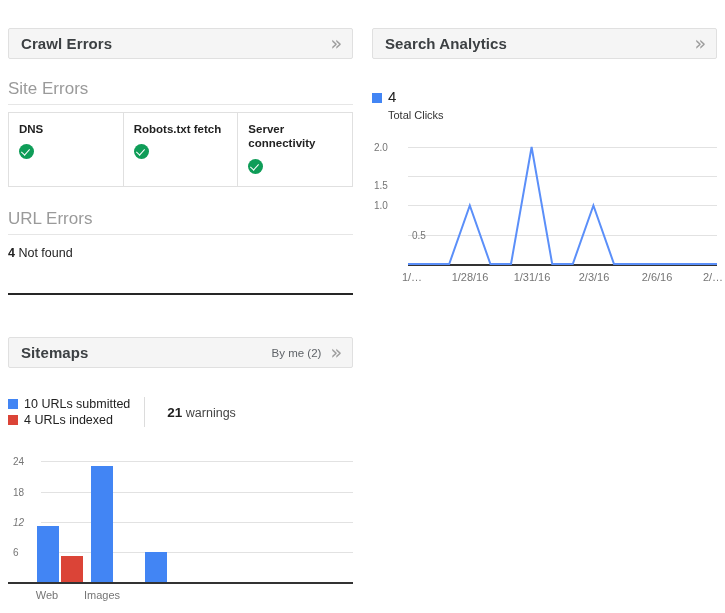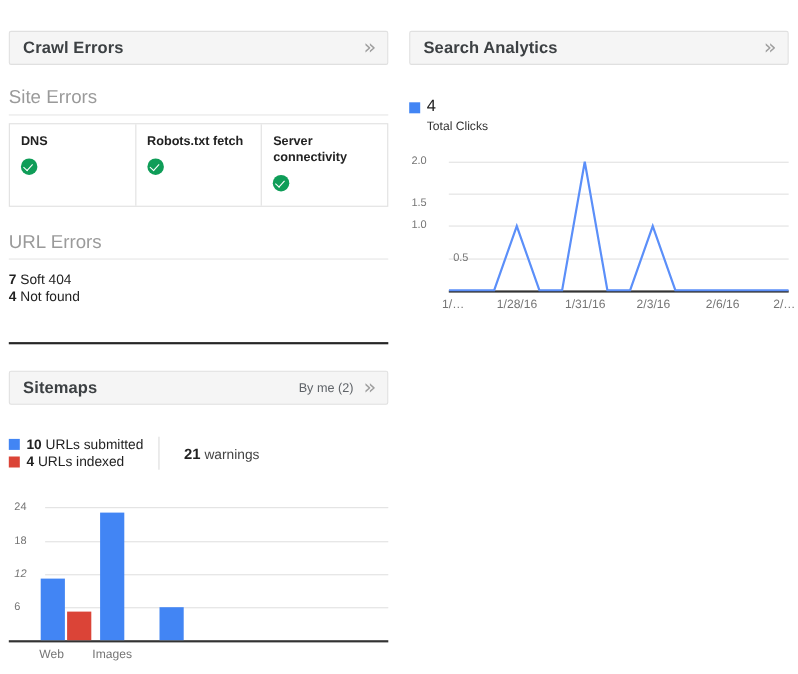--- a/index.html
+++ b/index.html
@@ -101,21 +101,21 @@
 
   
   .swatch {
     display: inline-block;
     width: 10px; height: 10px;
     flex: 0 0 10px;
     margin-right: 6px;
   }
   .legend-row { display: flex; align-items: center; }
   .legend-text { font-size: 12.5px; color: #222; white-space: nowrap; }
-  .legend-text b { font-weight: bold; }
+  .legend-text b { font-weight: normal; }
 
   
   .gridline { position: absolute; height: 1px; background: #e2e2e2; }
   .axis-base { position: absolute; height: 1.5px; background: #333; }
   .ytick {
     position: absolute;
     font-size: 10px;
     color: #757575;
     transform: translateY(-50%);
     white-space: nowrap;
@@ -160,24 +160,20 @@
         </div>
       </div>
     </div>
 
     <div style="padding-top:22px;">
       <div class="section-label">URL Errors</div>
       <div class="thin-rule"></div>
 
       <div class="err-list" style="margin-top:10px;">
         <div>
-          <b>7</b>
-          <span>Soft 404</span>
-        </div>
-        <div>
           <b>4</b>
           <span>Not found</span>
         </div>
       </div>
     </div>
 
     <div class="dark-rule" style="margin-top:32px;"></div>
   </div>
 
   <div class="panel" style="left:372px; top:28px; width:345px;">

